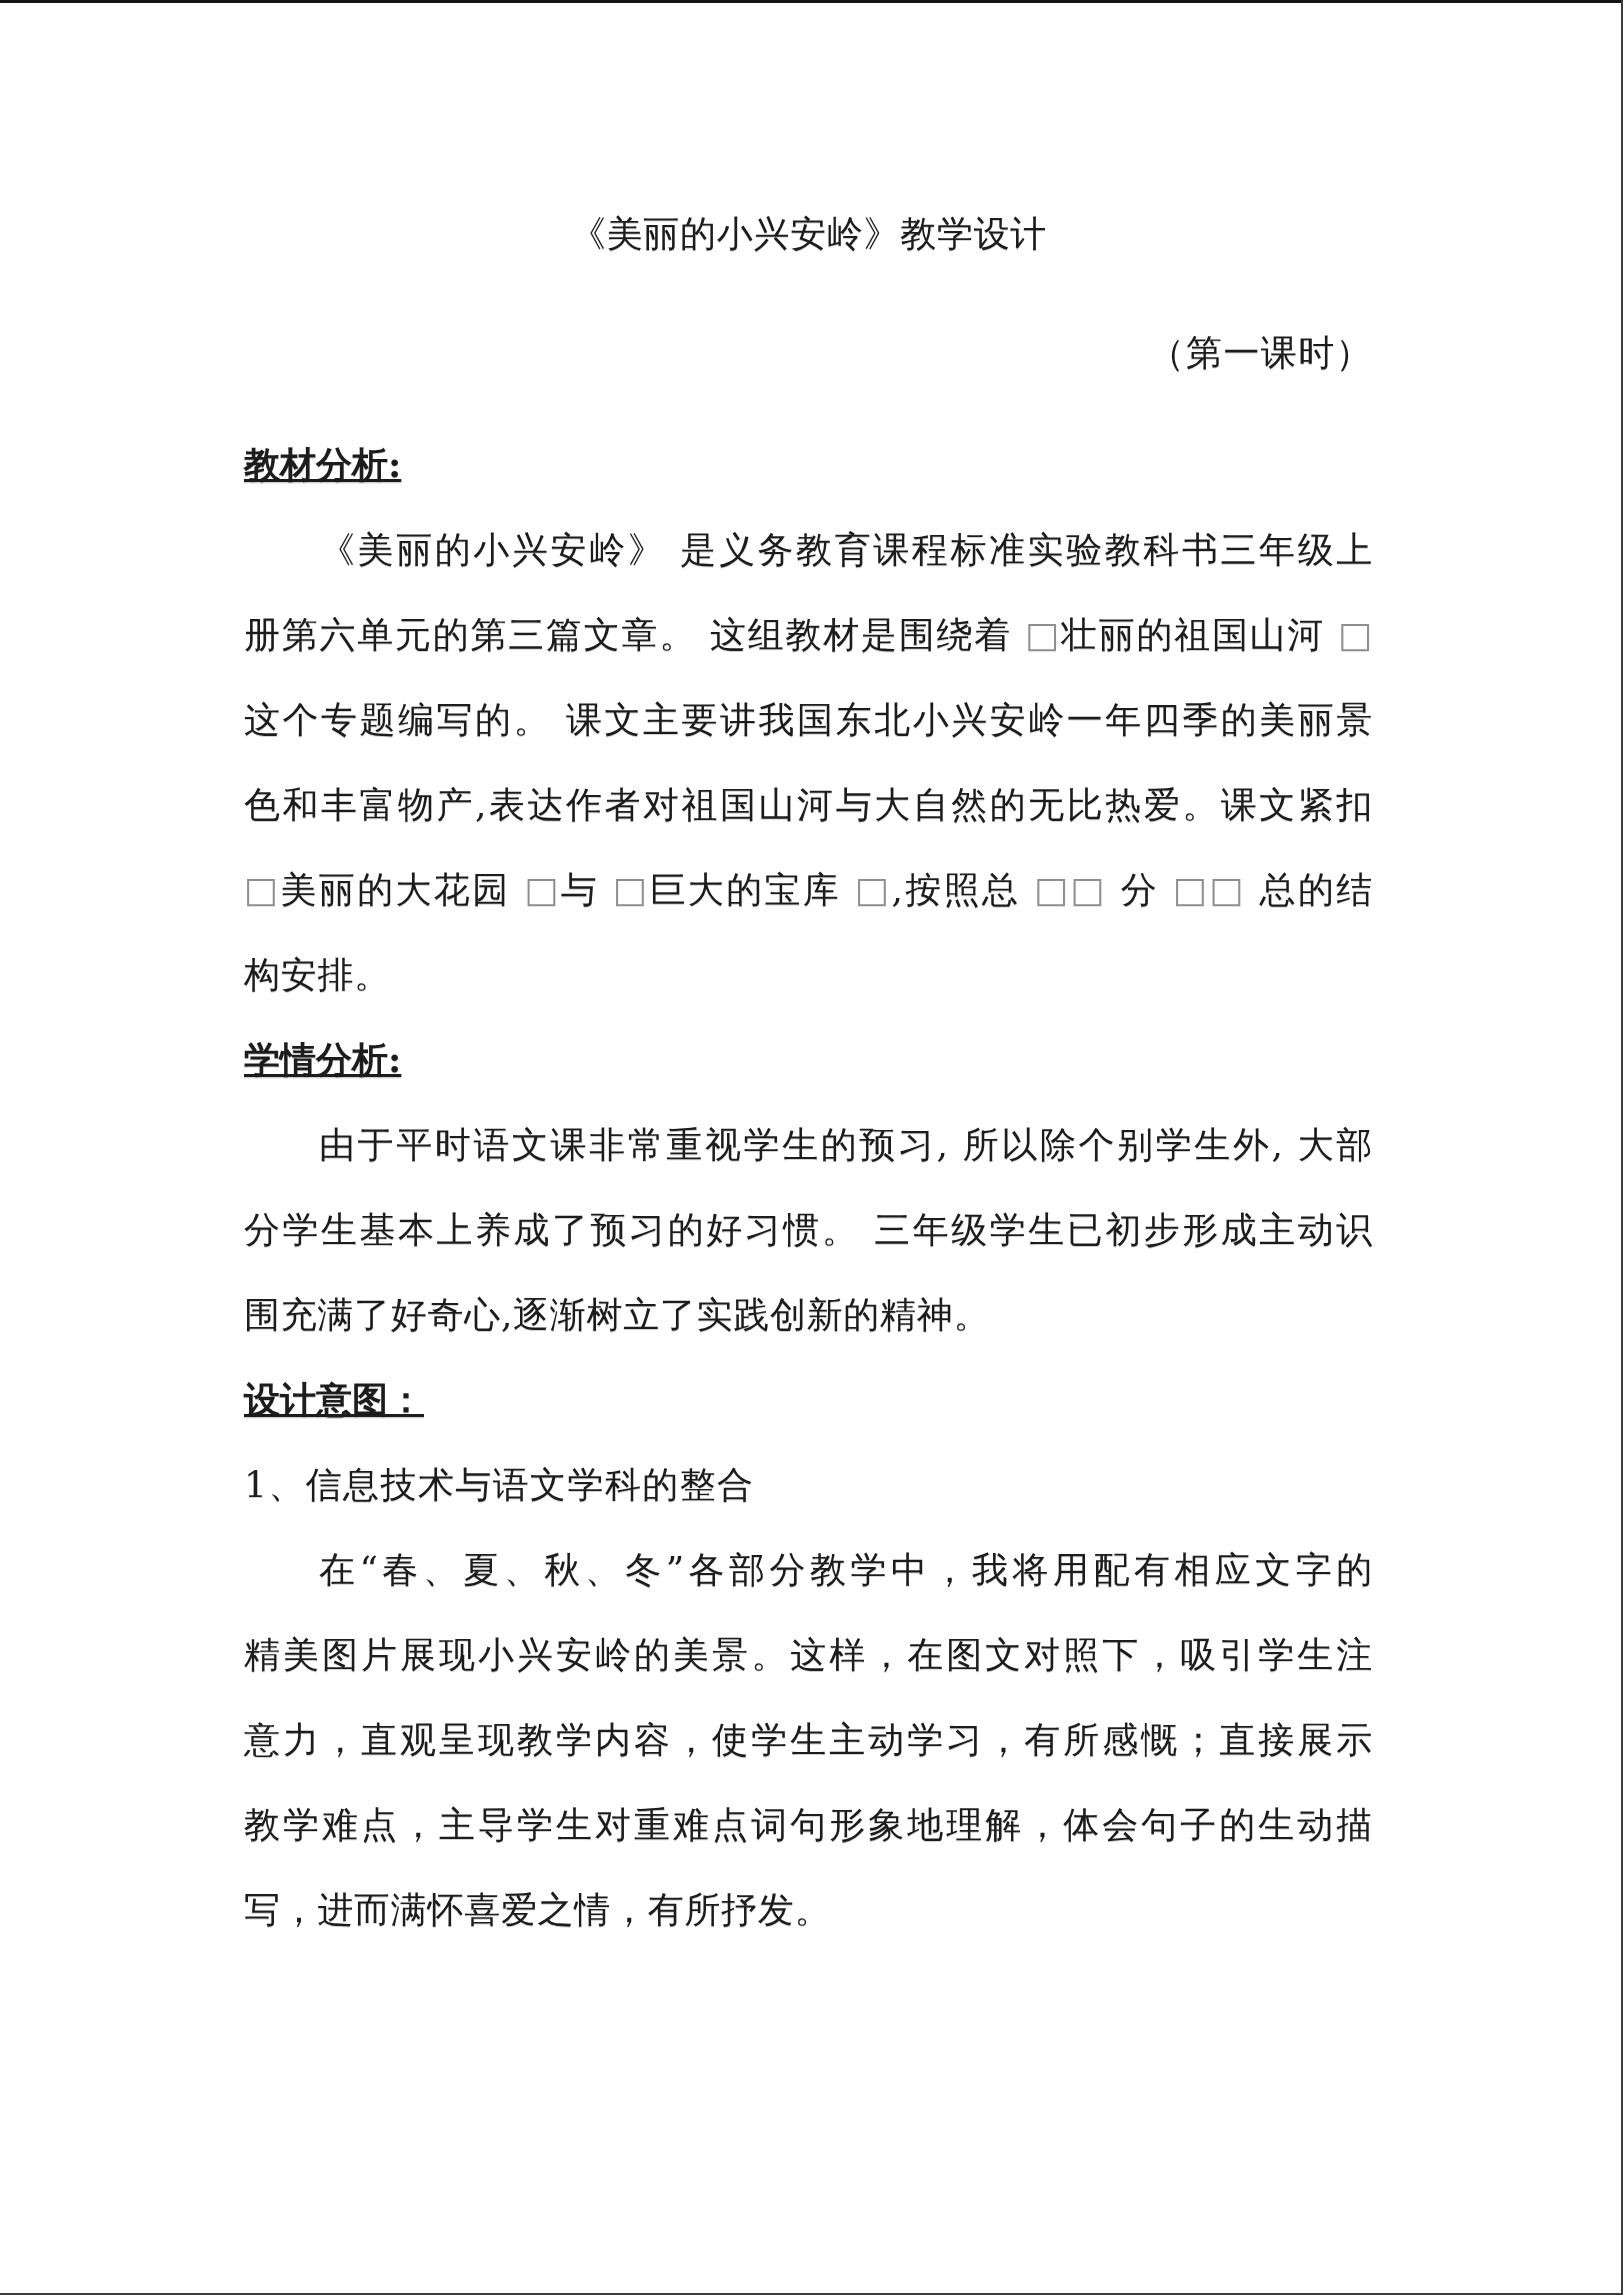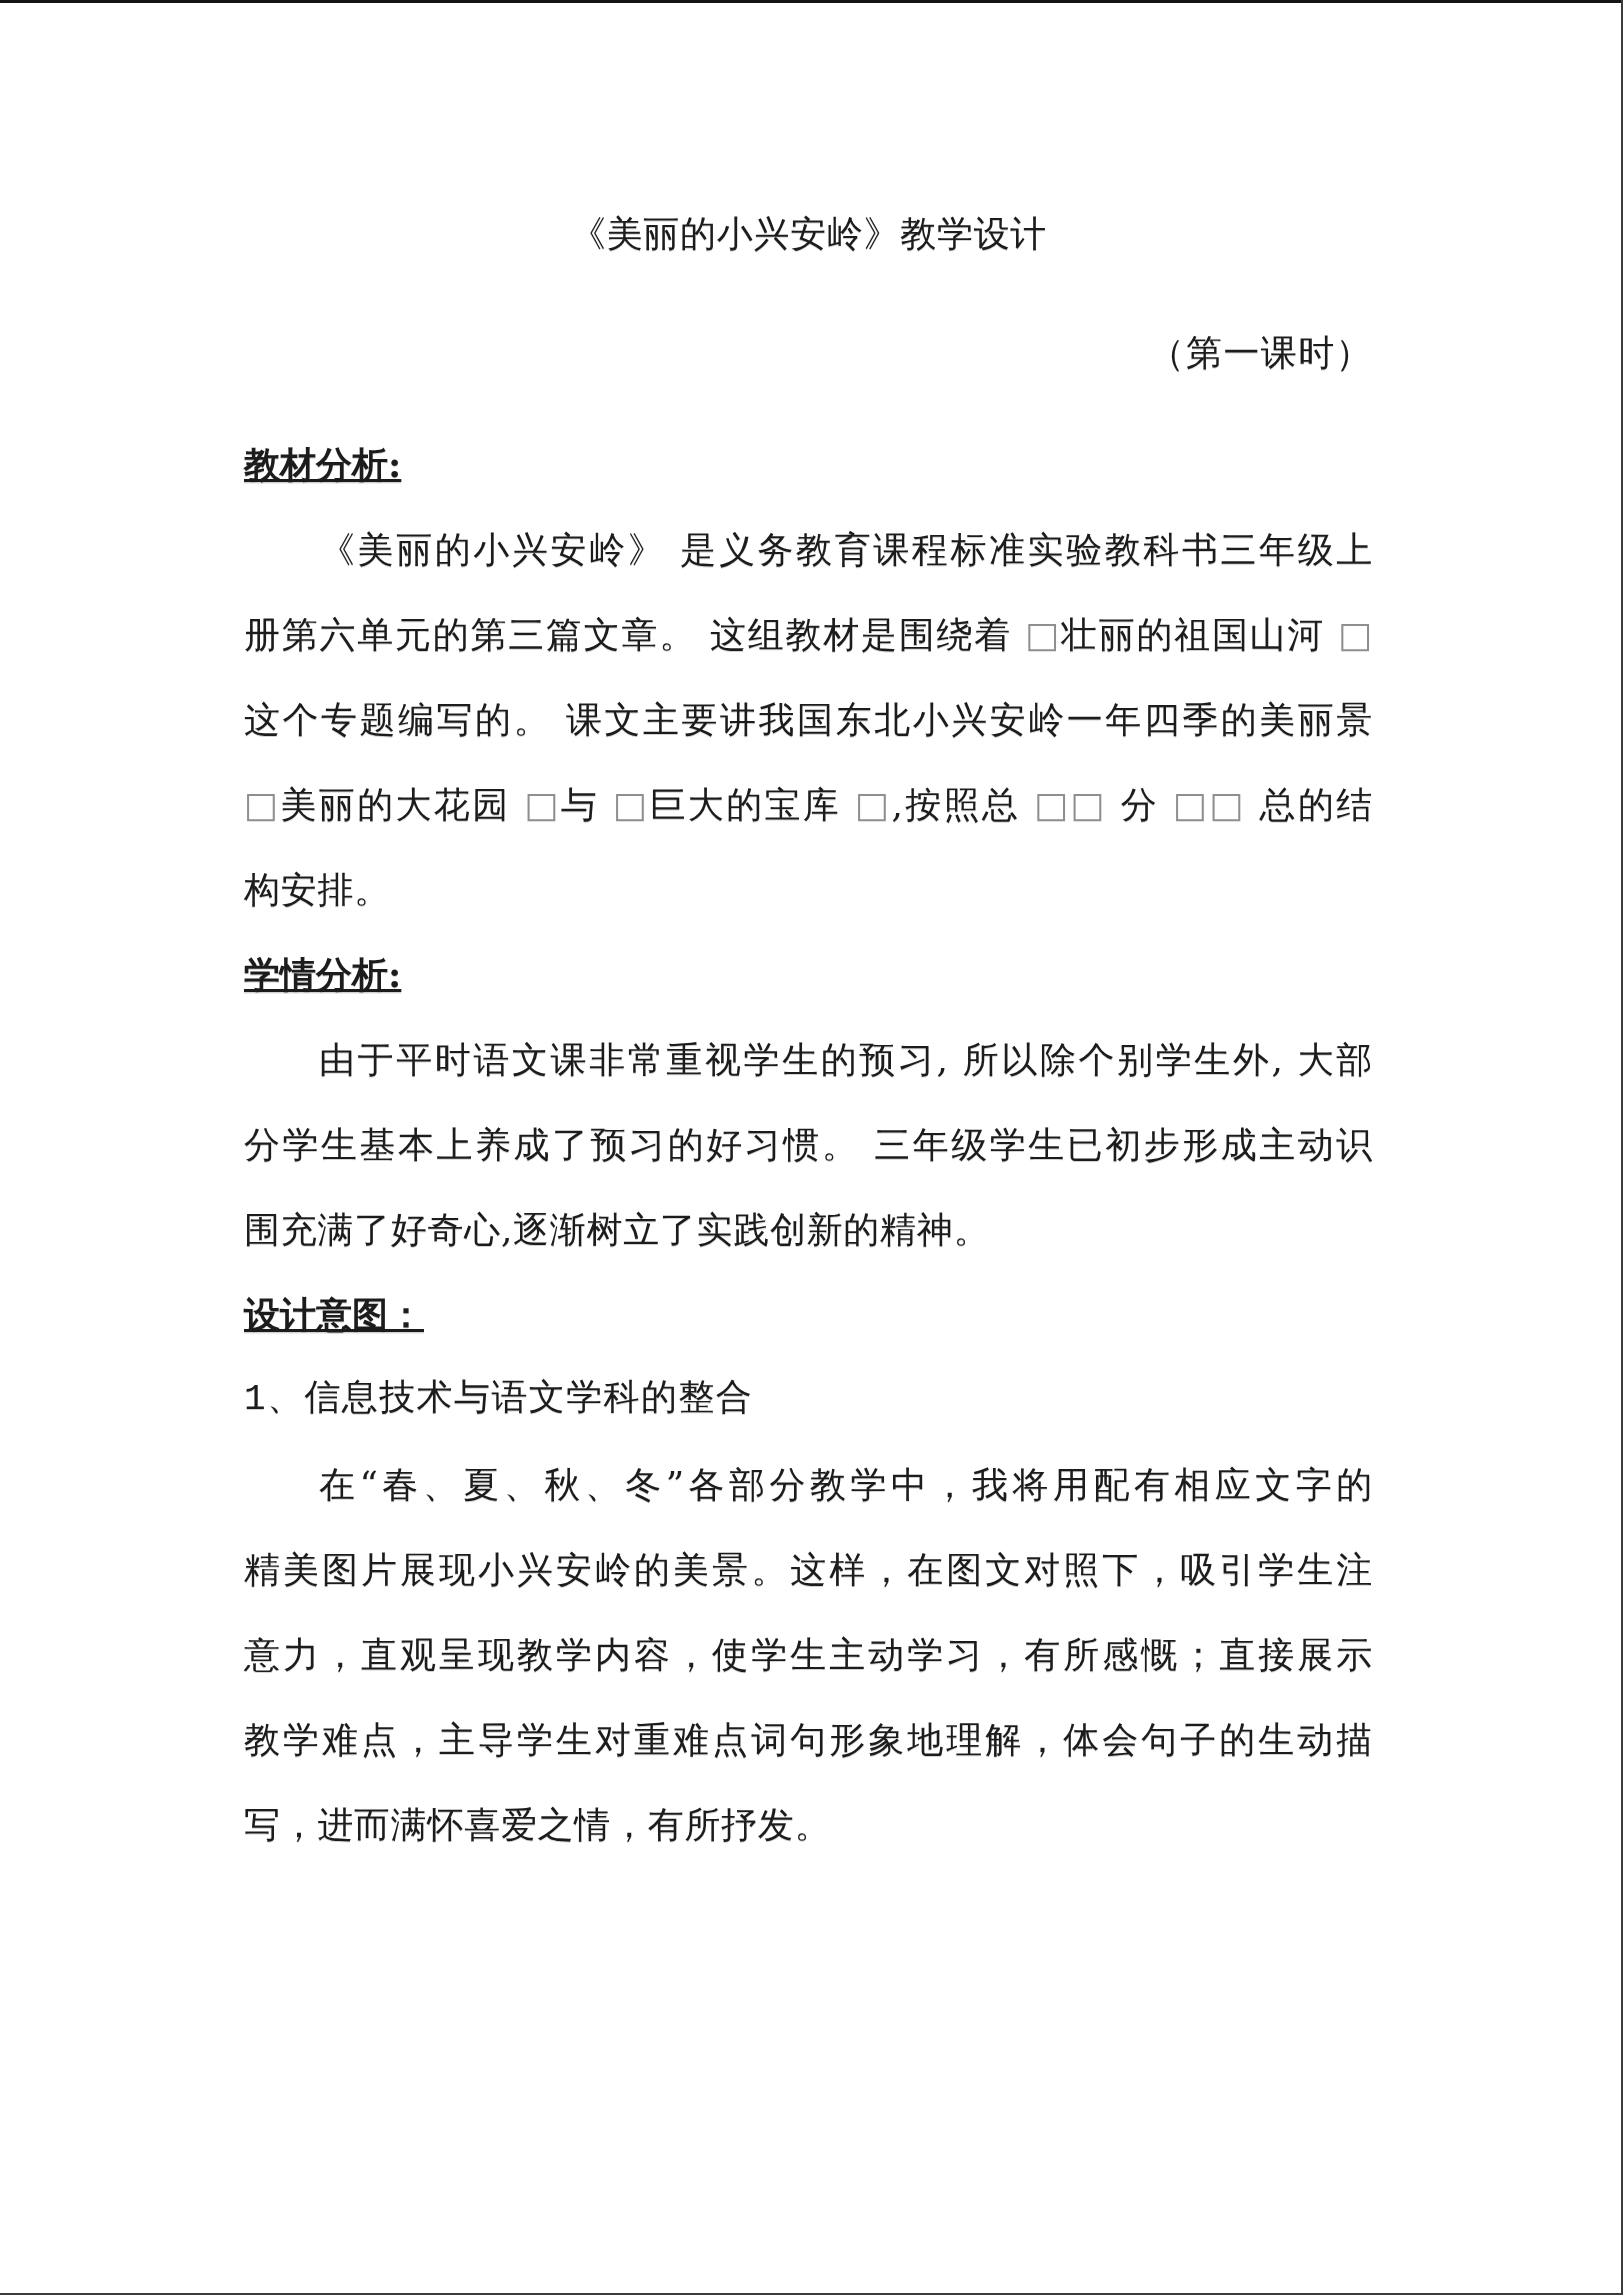--- a/index.html
+++ b/index.html
@@ -51,21 +51,20 @@
     margin-top: 31px;
     margin-bottom: 27px;
     letter-spacing: 1.4px;
   }
   .heading {
     font-weight: bold;
     text-decoration: underline;
   }
   .item {
     letter-spacing: 1.4px;
-    font-family: Liberation Mono, monospace;
   }
   .line {
     letter-spacing: 0.7px;
   }
   .line.indent {
     padding-left: 75px;
   }
   .line.fill {
     text-align: justify;
     text-align-last: justify;
@@ -83,20 +82,21 @@
   <div class="scan-edge-top"></div>
   <div class="scan-edge-right"></div>
   <div class="scan-edge-bottom"></div>
   <div class="content">
       <div class="title">《美丽的小兴安岭》教学设计</div>
       <div class="subtitle">（第一课时）</div>
       <div class="heading">教材分析:</div>
       <div class="line indent fill">《美丽的小兴安岭》 是义务教育课程标准实验教科书三年级上</div>
       <div class="line fill">册第六单元的第三篇文章。 这组教材是围绕着 <span class="tofu">□</span>壮丽的祖国山河 <span class="tofu">□</span></div>
       <div class="line fill">这个专题编写的。 课文主要讲我国东北小兴安岭一年四季的美丽景</div>
+      <div class="line fill">色和丰富物产,表达作者对祖国山河与大自然的无比热爱。课文紧扣</div>
       <div class="line fill"><span class="tofu">□</span>美丽的大花园 <span class="tofu">□</span>与 <span class="tofu">□</span>巨大的宝库 <span class="tofu">□</span>,按照总 <span class="tofu">□</span><span class="tofu">□</span> 分 <span class="tofu">□</span><span class="tofu">□</span> 总的结</div>
       <div class="line">构安排。</div>
       <div class="heading">学情分析:</div>
       <div class="line indent fill">由于平时语文课非常重视学生的预习, 所以除个别学生外, 大部</div>
       <div class="line fill">分学生基本上养成了预习的好习惯。 三年级学生已初步形成主动识</div>
       <div class="line">围充满了好奇心,逐渐树立了实践创新的精神。</div>
       <div class="heading">设计意图：</div>
       <div class="item">1、信息技术与语文学科的整合</div>
       <div class="line indent fill">在“春、夏、秋、冬”各部分教学中，我将用配有相应文字的</div>
       <div class="line fill">精美图片展现小兴安岭的美景。这样，在图文对照下，吸引学生注</div>

